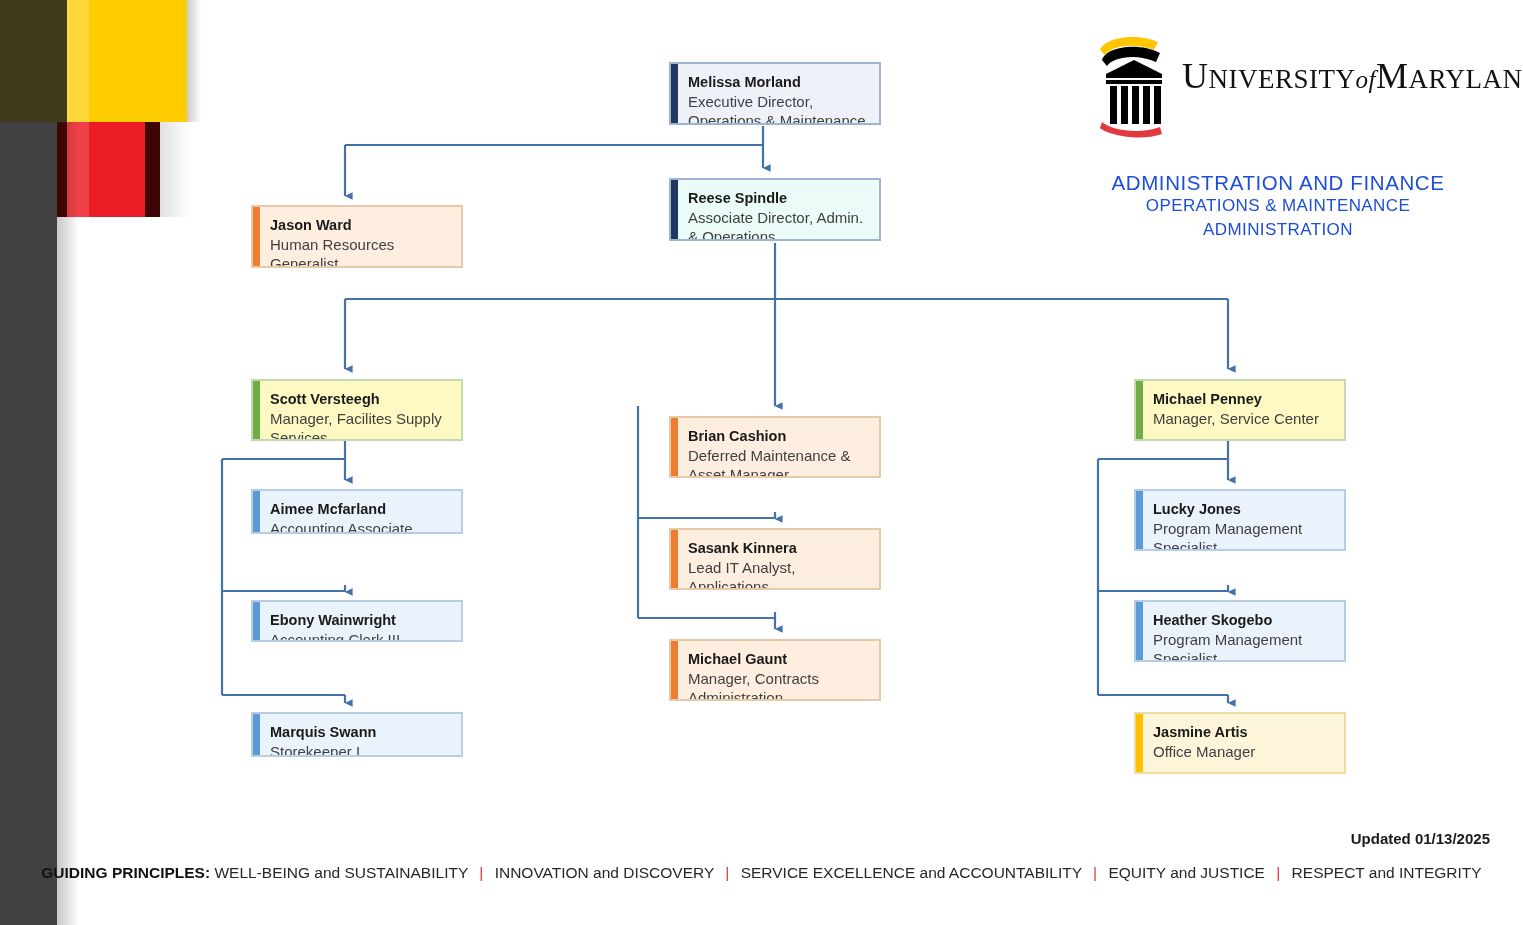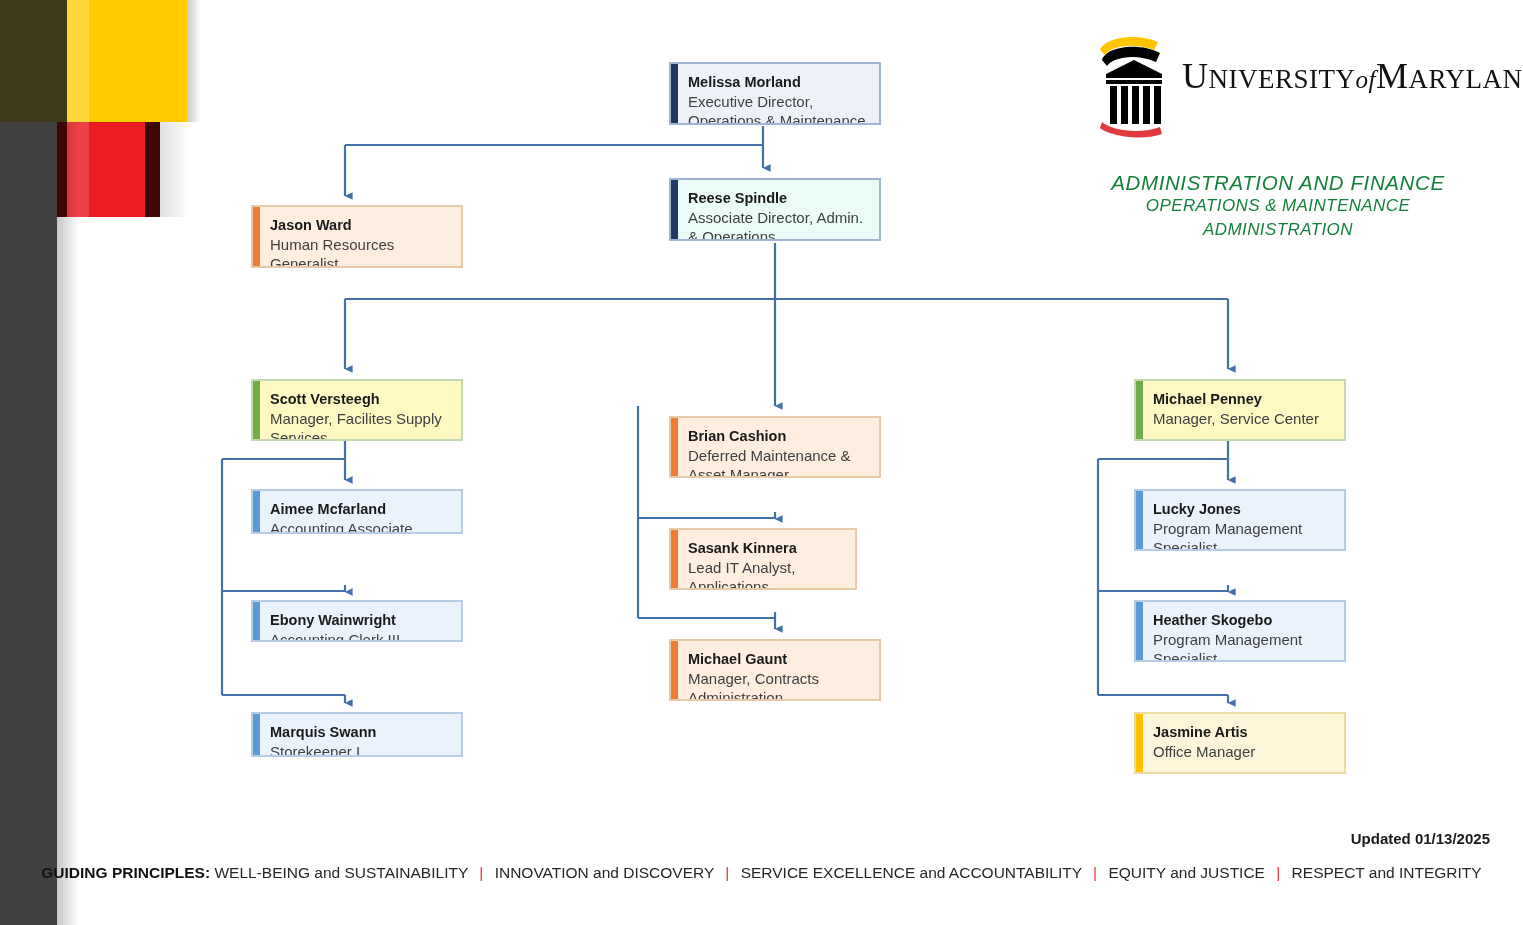--- a/index.html
+++ b/index.html
@@ -31,21 +31,21 @@
   #logo-mark{position:absolute;left:0;top:0;width:78px;height:104px;}
   #logo-text{position:absolute;left:86px;top:24px;width:320px;
      font-family:"Liberation Serif","DejaVu Serif",serif;color:#111;}
   .lt1{font-size:36px;letter-spacing:.5px;line-height:36px;white-space:nowrap;}
   .lt2{font-size:36px;letter-spacing:.5px;line-height:38px;white-space:nowrap;}
   .sc-big{font-size:36px;}
   .sc-sm{font-size:27px;}
   .sc-of{font-size:25px;font-style:italic;}
 
   
-  #heading{position:absolute;left:1048px;top:170px;width:460px;text-align:center;color:#15803d;font-style:italic;}
+  #heading{position:absolute;left:1048px;top:170px;width:460px;text-align:center;color:#1d4ed8;}
   #heading .h1{font-size:20.5px;letter-spacing:.6px;line-height:25px;}
   #heading .h2{font-size:17px;letter-spacing:.4px;line-height:22px;}
   #heading .h3{font-size:17px;letter-spacing:.4px;line-height:25px;}
 
   
   .node{position:absolute;box-sizing:border-box;border:2px solid #0369a1;
     padding:9px 0 8px 17px;overflow:hidden;margin-left:12px;}
   .node .accent{position:absolute;left:0;top:0;bottom:0;width:7px;}
   .node .nm{font-size:14.5px;font-weight:bold;color:#1a1a1a;line-height:19px;}
   .node .ttl{font-size:15px;color:#3f3f3f;line-height:19px;}
@@ -214,21 +214,21 @@
   <div class="ttl">Storekeeper I</div>
 </div>
 
 <div class="node n-orange" style="left:657px;top:416px;width:212px;height:62px;">
   <div class="accent"></div>
   <div class="nm">Brian Cashion</div>
   <div class="ttl">Deferred Maintenance &amp;</div>
   <div class="ttl">Asset Manager</div>
 </div>
 
-<div class="node n-orange" style="left:657px;top:528px;width:188px;height:62px;">
+<div class="node n-orange" style="left:657px;top:528px;width:212px;height:62px;">
   <div class="accent"></div>
   <div class="nm">Sasank Kinnera</div>
   <div class="ttl">Lead IT Analyst,</div>
   <div class="ttl">Applications</div>
 </div>
 
 <div class="node n-orange" style="left:657px;top:639px;width:212px;height:62px;">
   <div class="accent"></div>
   <div class="nm">Michael Gaunt</div>
   <div class="ttl">Manager, Contracts</div>

